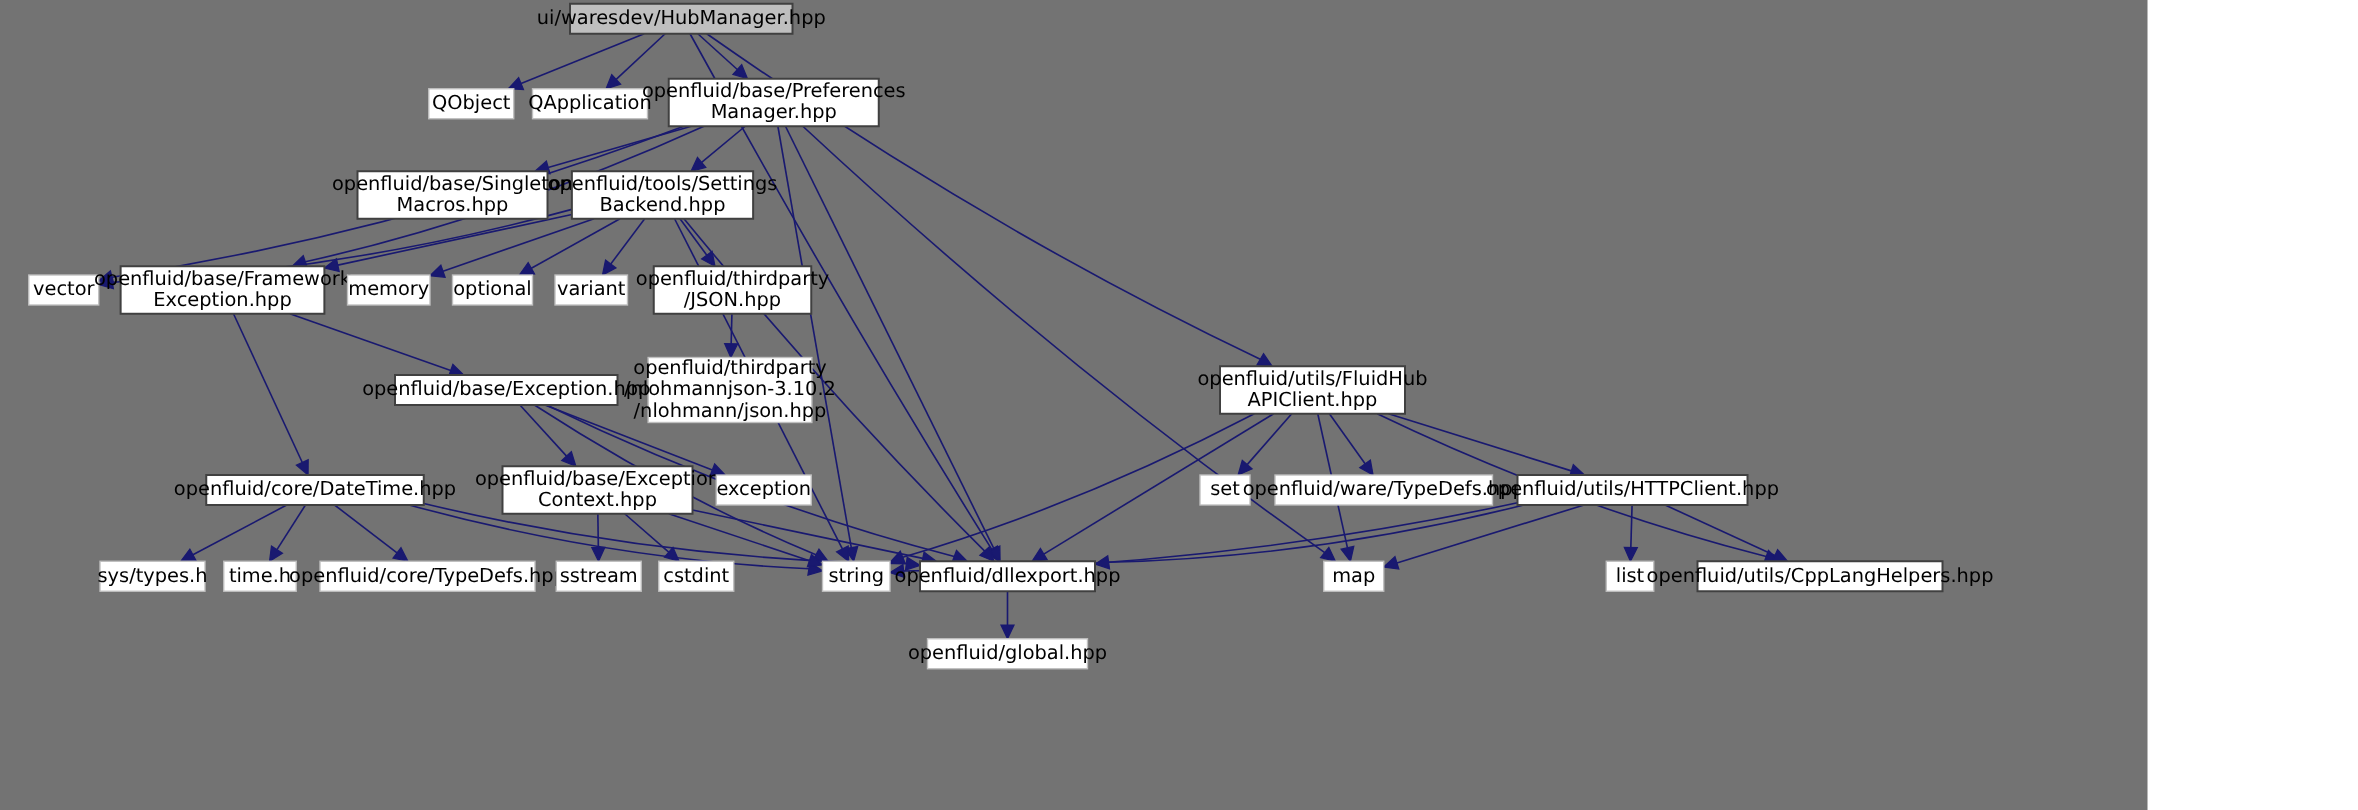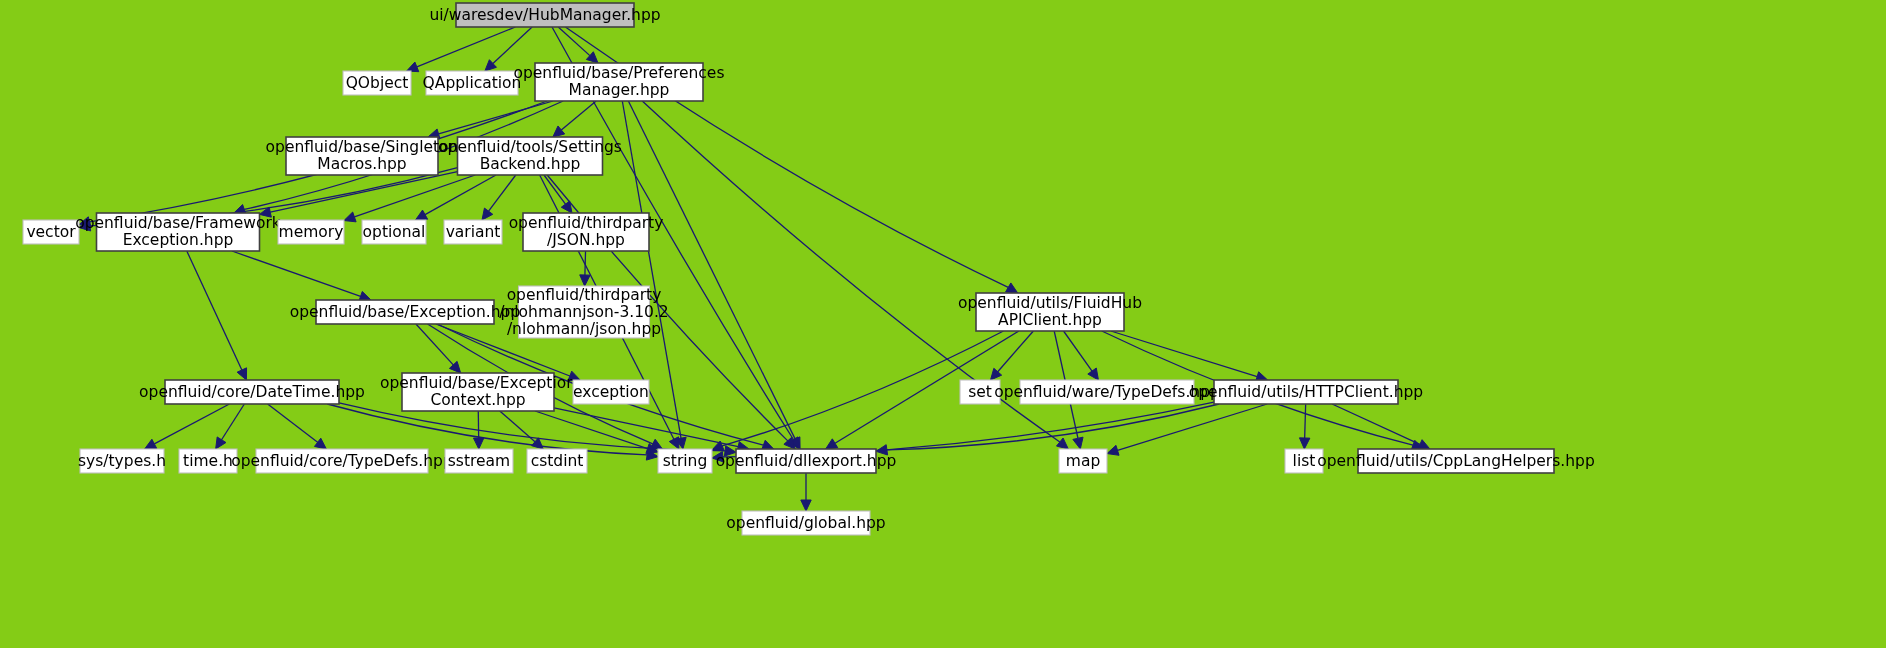--- a/index.html
+++ b/index.html
@@ -1,17 +1,17 @@
 <!DOCTYPE html>
 <html><head>
 <meta charset="utf-8">
 <style>
   html,body{margin:0;padding:0;background:#ffffff;}
   body{font-family:"DejaVu Sans","Liberation Sans",sans-serif;}
-  #graph-root{position:relative;width:1886px;height:648px;overflow:hidden;background:#84cc16;}
+  #graph-root{position:relative;width:1718px;height:648px;overflow:hidden;background:#737373;}
   svg.graph-canvas{position:absolute;left:0;top:0;width:1886px;height:648px;}
   .node-label{font-size:15.5px;fill:#000000;text-anchor:middle;dominant-baseline:middle;}
   .edge-path{fill:none;stroke:#191970;stroke-width:1.3px;}
   .edge-head{fill:#191970;stroke:#191970;stroke-width:1px;}
   .node-box{fill:#ffffff;stroke:#bfbfbf;stroke-width:1.1px;}
   .node-box.emph{stroke:#404040;stroke-width:1.6px;}
   .node-box.root{fill:#bfbfbf;stroke:#404040;stroke-width:1.6px;}
 </style>
 </head>
 <body>

